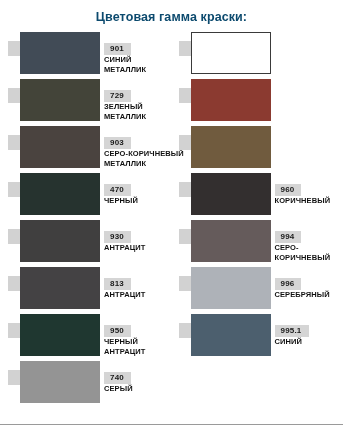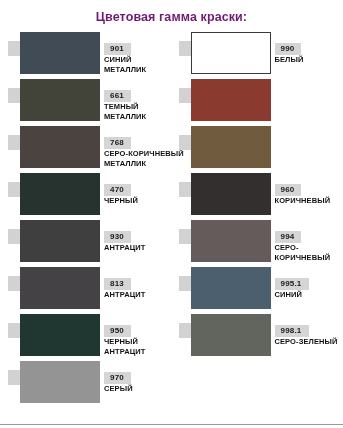--- a/index.html
+++ b/index.html
@@ -11,21 +11,21 @@
     width: 343px;
     height: 428px;
     font-family: "Liberation Sans", sans-serif;
     overflow: hidden;
     position: relative;
   }
   #chart-title {
     text-align: center;
     font-size: 12.5px;
     font-weight: bold;
-    color: #701a75;
+    color: #0c4a6e;
     letter-spacing: 0.1px;
     padding-top: 10px;
     padding-bottom: 8px;
     line-height: 14px;
   }
   .columns {
     display: flex;
     flex-direction: row;
     padding: 0 6px 0 8px;
     box-sizing: border-box;
@@ -116,33 +116,33 @@
           <span class="name-line">СИНИЙ</span>
           <span class="name-line">МЕТАЛЛИК</span>
         </span>
       </span>
     </div>
 
     <div class="swatch-row">
       <span class="tab"></span>
       <span class="chip" style="background:#434439"></span>
       <span class="info">
-        <span class="code">661</span>
-        <span class="name">
-          <span class="name-line">ТЕМНЫЙ</span>
+        <span class="code">729</span>
+        <span class="name">
+          <span class="name-line">ЗЕЛЕНЫЙ</span>
           <span class="name-line">МЕТАЛЛИК</span>
         </span>
       </span>
     </div>
 
     <div class="swatch-row">
       <span class="tab"></span>
       <span class="chip" style="background:#4a433f"></span>
       <span class="info">
-        <span class="code">768</span>
+        <span class="code">903</span>
         <span class="name">
           <span class="name-line">СЕРО-КОРИЧНЕВЫЙ</span>
           <span class="name-line">МЕТАЛЛИК</span>
         </span>
       </span>
     </div>
 
     <div class="swatch-row">
       <span class="tab"></span>
       <span class="chip" style="background:#26332f"></span>
@@ -185,40 +185,34 @@
           <span class="name-line">ЧЕРНЫЙ</span>
           <span class="name-line">АНТРАЦИТ</span>
         </span>
       </span>
     </div>
 
     <div class="swatch-row">
       <span class="tab"></span>
       <span class="chip" style="background:#949494"></span>
       <span class="info">
-        <span class="code">970</span>
+        <span class="code">740</span>
         <span class="name">
           <span class="name-line">СЕРЫЙ</span>
         </span>
       </span>
     </div>
 
   </div>
 
   <div class="column right">
 
     <div class="swatch-row">
       <span class="tab"></span>
       <span class="chip outlined" style="background:#ffffff"></span>
-      <span class="info">
-        <span class="code">990</span>
-        <span class="name">
-          <span class="name-line">БЕЛЫЙ</span>
-        </span>
-      </span>
     </div>
 
     <div class="swatch-row">
       <span class="tab"></span>
       <span class="chip" style="background:#8b3a30"></span>
     </div>
 
     <div class="swatch-row">
       <span class="tab"></span>
       <span class="chip" style="background:#705b3e"></span>
@@ -240,39 +234,39 @@
       <span class="chip" style="background:#655b5b"></span>
       <span class="info">
         <span class="code">994</span>
         <span class="name">
           <span class="name-line">СЕРО-</span>
           <span class="name-line">КОРИЧНЕВЫЙ</span>
         </span>
       </span>
     </div>
 
+    <div class="swatch-row">
+      <span class="tab"></span>
+      <span class="chip" style="background:#aeb2b8"></span>
+      <span class="info">
+        <span class="code">996</span>
+        <span class="name">
+          <span class="name-line">СЕРЕБРЯНЫЙ</span>
+        </span>
+      </span>
+    </div>
 
     <div class="swatch-row">
       <span class="tab"></span>
       <span class="chip" style="background:#4c5f6e"></span>
       <span class="info">
         <span class="code">995.1</span>
         <span class="name">
           <span class="name-line">СИНИЙ</span>
         </span>
       </span>
     </div>
 
-    <div class="swatch-row">
-      <span class="tab"></span>
-      <span class="chip" style="background:#62645e"></span>
-      <span class="info">
-        <span class="code">998.1</span>
-        <span class="name">
-          <span class="name-line">СЕРО-ЗЕЛЕНЫЙ</span>
-        </span>
-      </span>
-    </div>
 
   </div>
 </div>
 
 <div class="bottom-rule"></div>
 
 </body></html>

